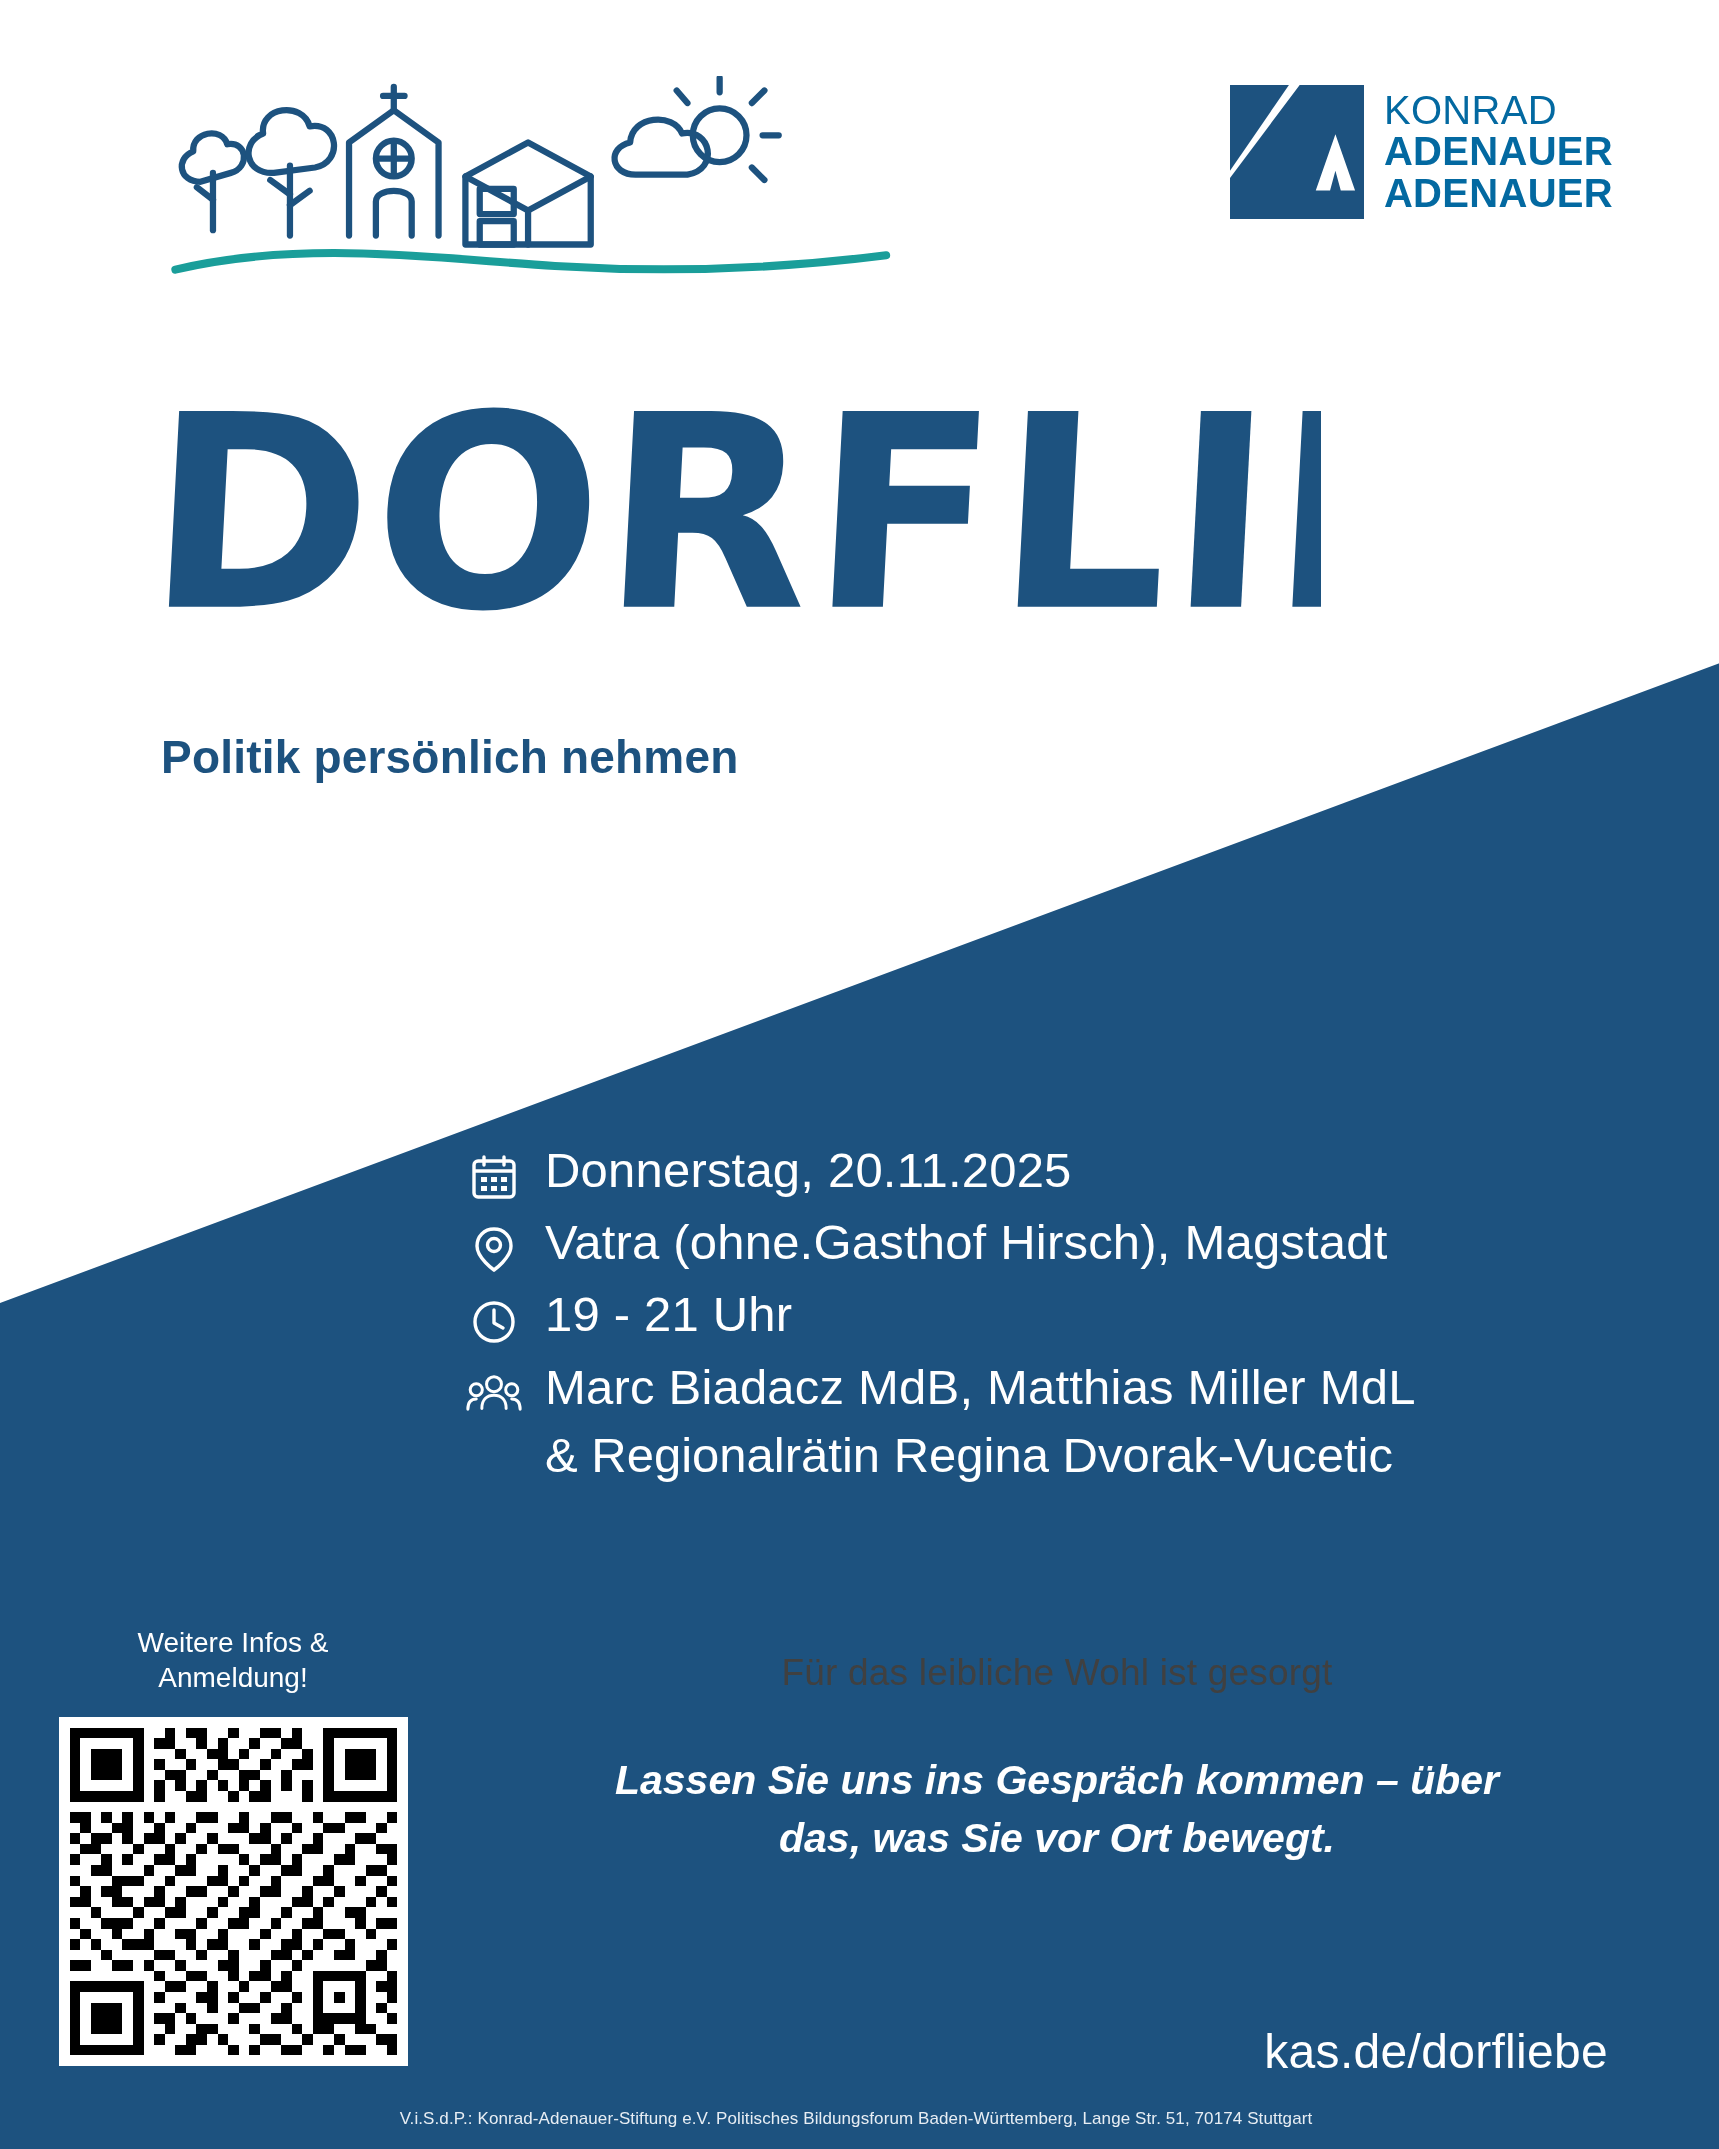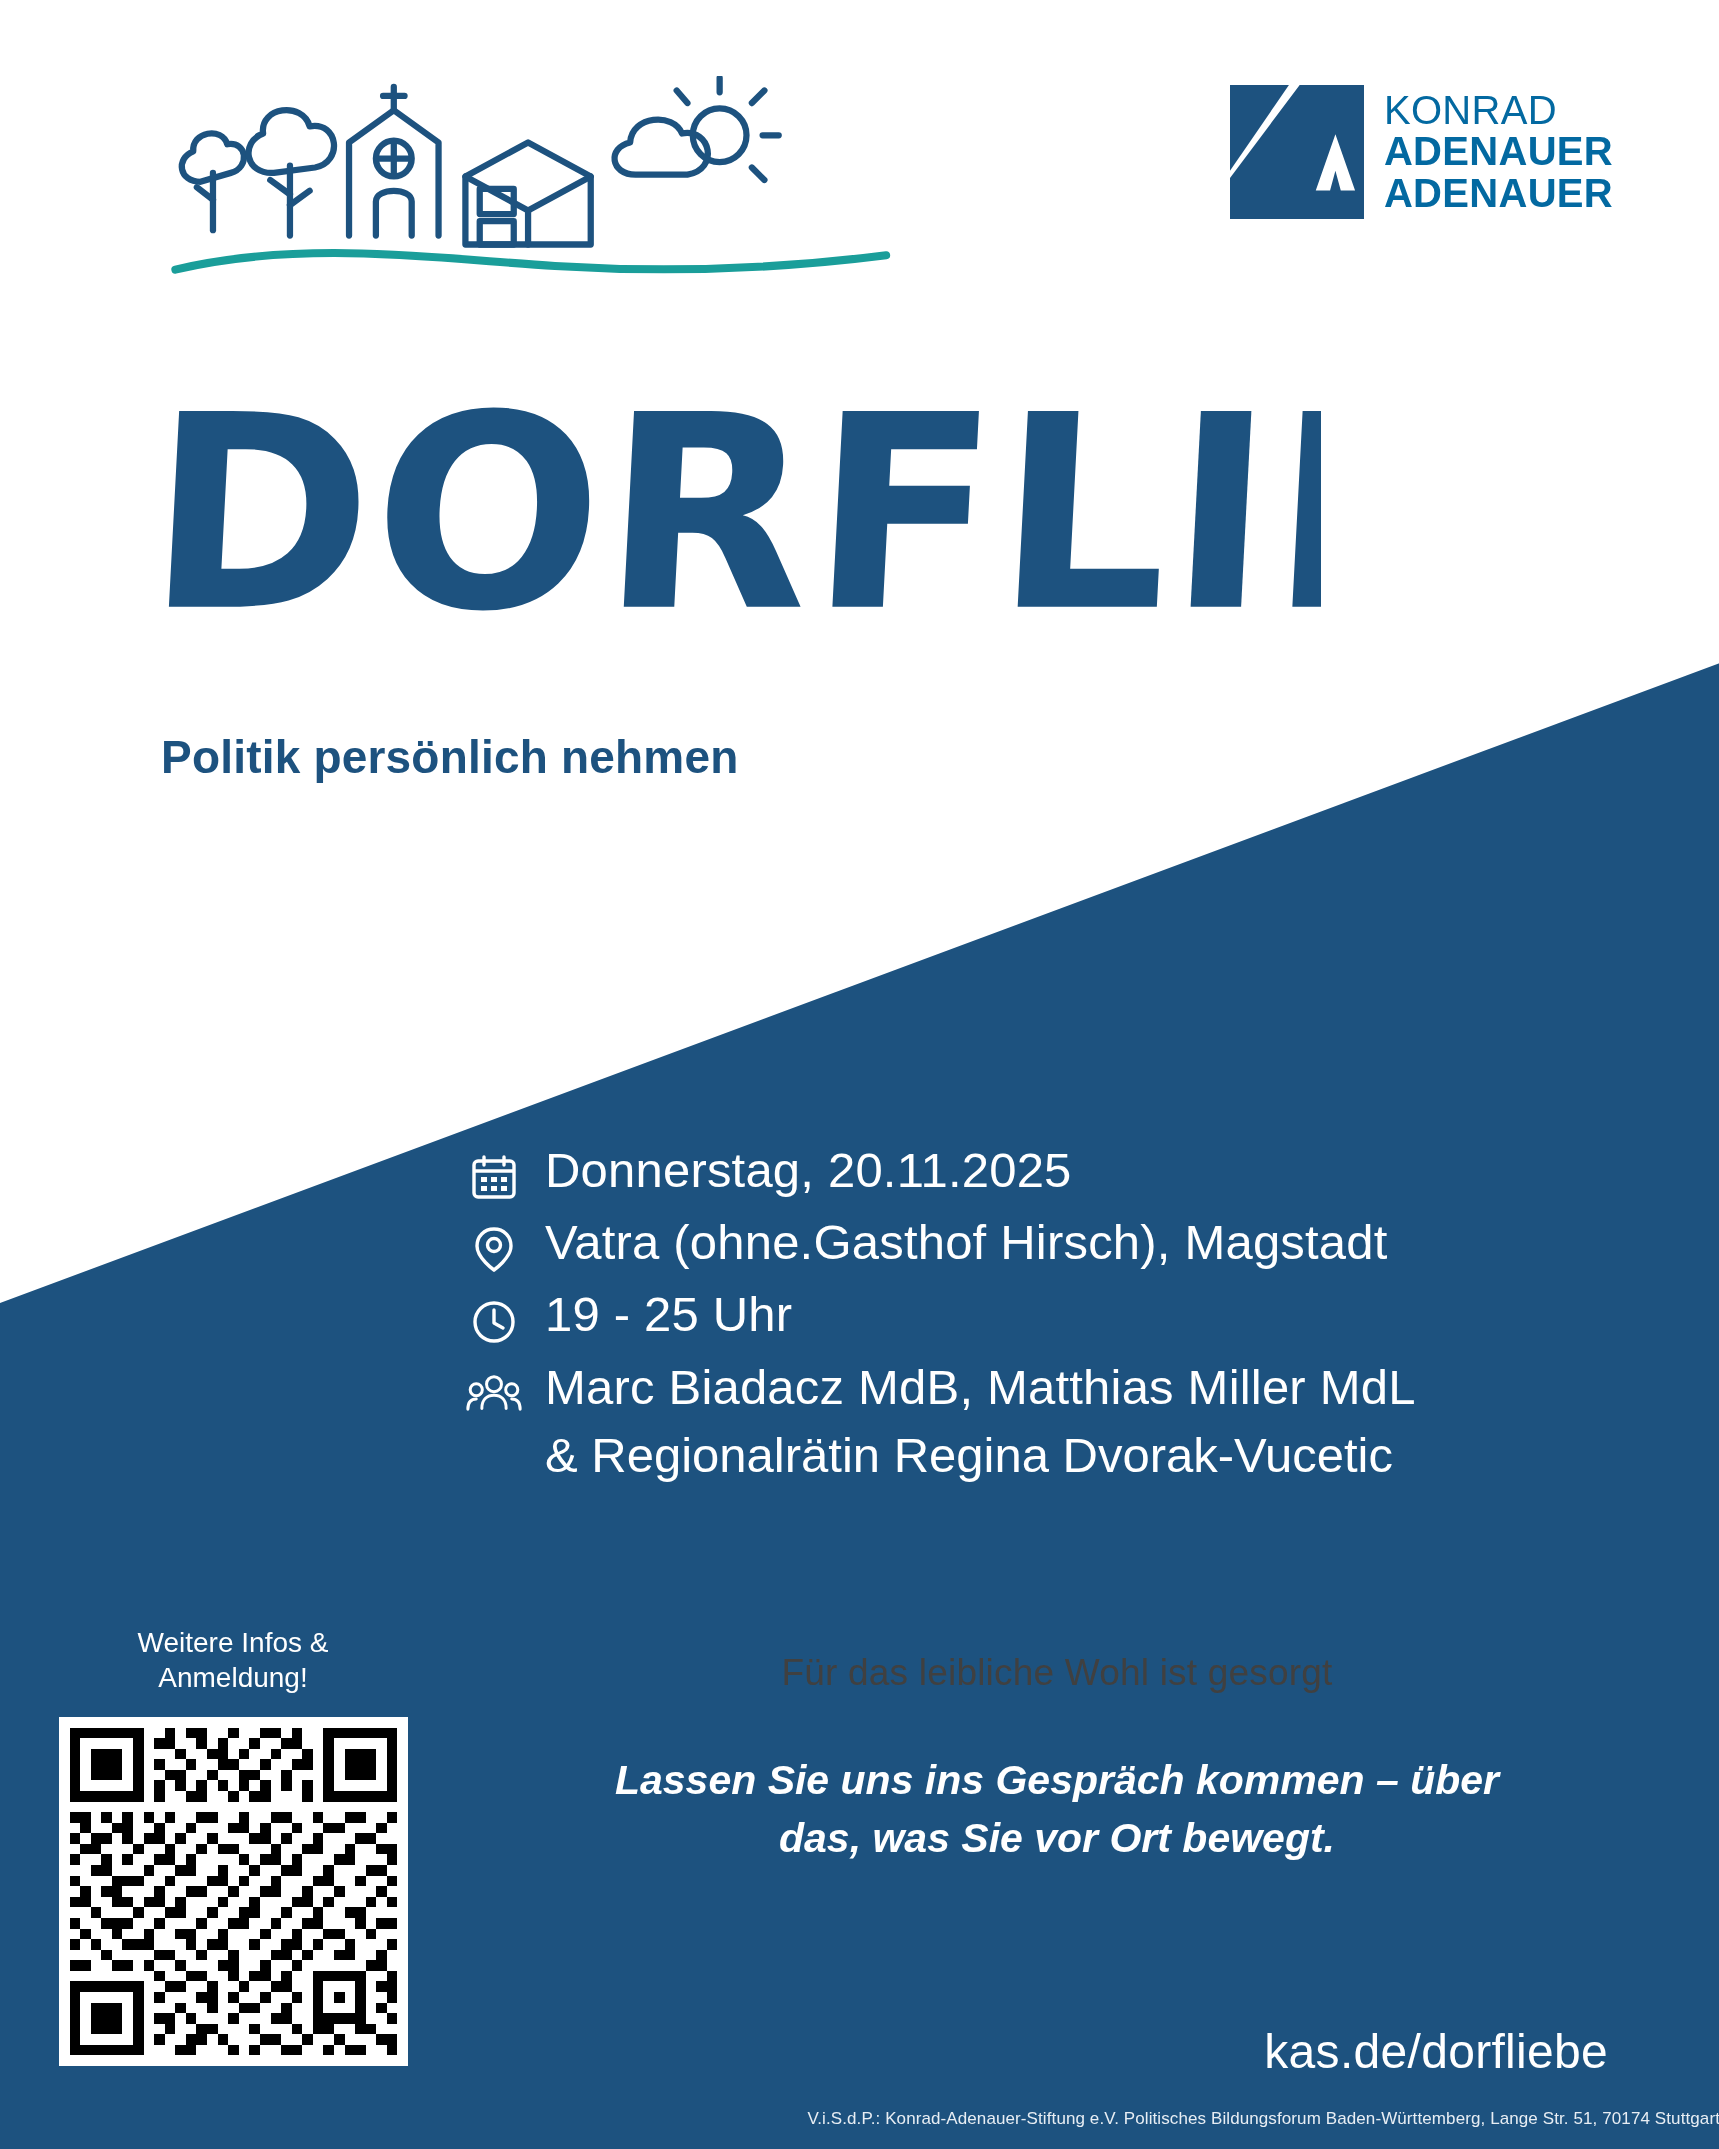--- a/index.html
+++ b/index.html
@@ -179,23 +179,23 @@
     background: #ffffff;
     padding: 0;
     margin: 0 auto;
     display: block;
   }
 
   
   .imprint {
     position: absolute;
     left: 0;
-    right: 0;
+    right: 8px;
     bottom: 19.7px;
-    text-align: right;
+    text-align: center;
     color: #e8eef4;
     font-size: 17px;
     letter-spacing: 0.1px;
   }
 </style>
 </head>
 <body>
 
 <div class="poster">
 
@@ -291,21 +291,21 @@
       <span class="detail-text">Vatra (ohne.Gasthof Hirsch), Magstadt</span>
     </div>
 
     <div class="detail-row">
       <span class="detail-icon">
         <svg viewBox="0 0 48 48" width="48" height="48" aria-hidden="true">
           <circle cx="24" cy="24" r="19" fill="none" stroke="#ffffff" stroke-width="3.4"></circle>
           <path d="M24 12 V25 L33 30" fill="none" stroke="#ffffff" stroke-width="3.4" stroke-linecap="round" stroke-linejoin="round"></path>
         </svg>
       </span>
-      <span class="detail-text">19 - 25 Uhr</span>
+      <span class="detail-text">19 - 21 Uhr</span>
     </div>
 
     <div class="detail-row">
       <span class="detail-icon">
         <svg viewBox="0 0 60 48" width="56" height="45" aria-hidden="true">
           <circle cx="30" cy="14" r="8" fill="none" stroke="#ffffff" stroke-width="3.2"></circle>
           <path d="M17 40 C17 30 23 26 30 26 C37 26 43 30 43 40" fill="none" stroke="#ffffff" stroke-width="3.2" stroke-linecap="round"></path>
           <circle cx="11" cy="20" r="6.5" fill="none" stroke="#ffffff" stroke-width="3.2"></circle>
           <path d="M2 41 C2 33 6 30 11 30" fill="none" stroke="#ffffff" stroke-width="3.2" stroke-linecap="round"></path>
           <circle cx="49" cy="20" r="6.5" fill="none" stroke="#ffffff" stroke-width="3.2"></circle>

